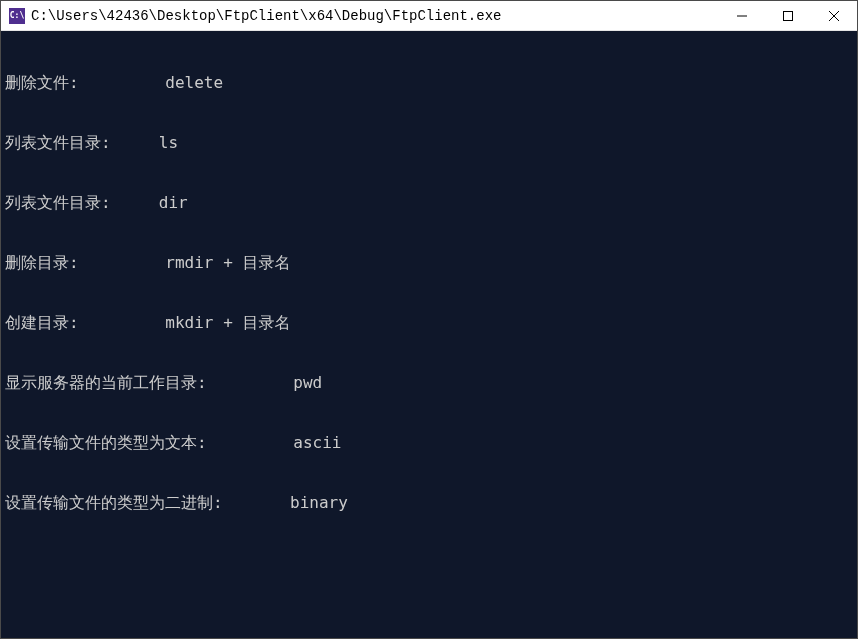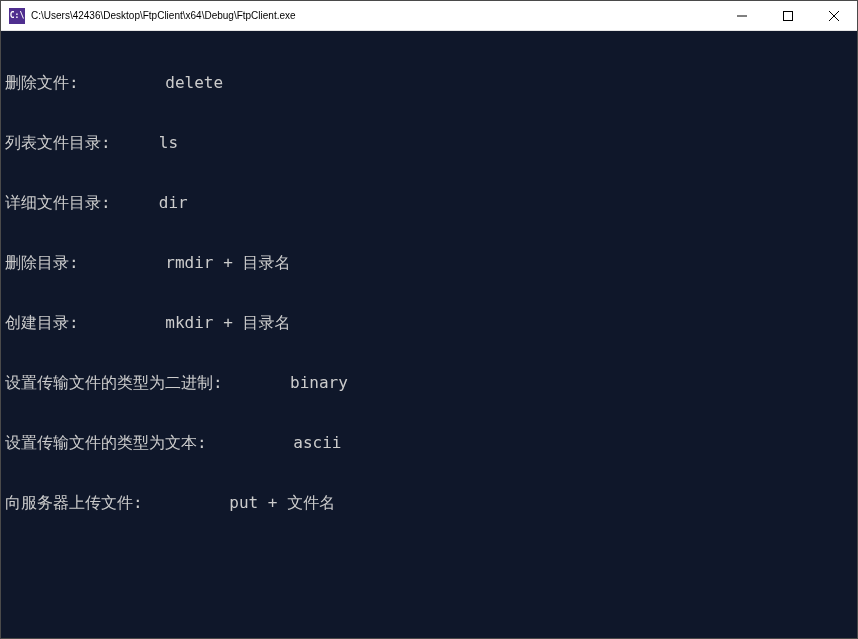--- a/index.html
+++ b/index.html
@@ -38,25 +38,26 @@
       background: #4f2e8f;
       display: flex;
       align-items: center;
       justify-content: center;
       color: #fff;
       font-size: 8px;
       font-weight: bold;
       font-family: Consolas, monospace;
     }
     .titlebar-title {
-      font-size: 10px;
+      font-size: 14px;
       color: #000;
       flex: 1;
       white-space: nowrap;
       overflow: hidden;
+      font-family: Liberation Mono, monospace;
     }
     .titlebar-controls {
       display: flex;
       height: 100%;
     }
     .titlebar-btn {
       width: 46px;
       height: 100%;
       display: flex;
       align-items: center;
@@ -106,26 +107,26 @@
         <svg width="10" height="10" viewBox="0 0 10 10">
             <line x1="0" y1="0" x2="10" y2="10" stroke="#000" stroke-width="1"></line>
             <line x1="10" y1="0" x2="0" y2="10" stroke="#000" stroke-width="1"></line>
           </svg>
       </div>
     </div>
   </div>
   <div class="console">
     <div class="console-line">删除文件:         delete</div>
     <div class="console-line">列表文件目录:     ls</div>
-    <div class="console-line">详细文件目录:     dir</div>
+    <div class="console-line">列表文件目录:     dir</div>
     <div class="console-line">删除目录:         rmdir + 目录名</div>
     <div class="console-line">创建目录:         mkdir + 目录名</div>
+    <div class="console-line">显示服务器的当前工作目录:         pwd</div>
+    <div class="console-line">设置传输文件的类型为文本:         ascii</div>
     <div class="console-line">设置传输文件的类型为二进制:       binary</div>
-    <div class="console-line">设置传输文件的类型为文本:         ascii</div>
-    <div class="console-line">向服务器上传文件:         put + 文件名</div>
     
     
     
     
     
     
     
     
     
     

